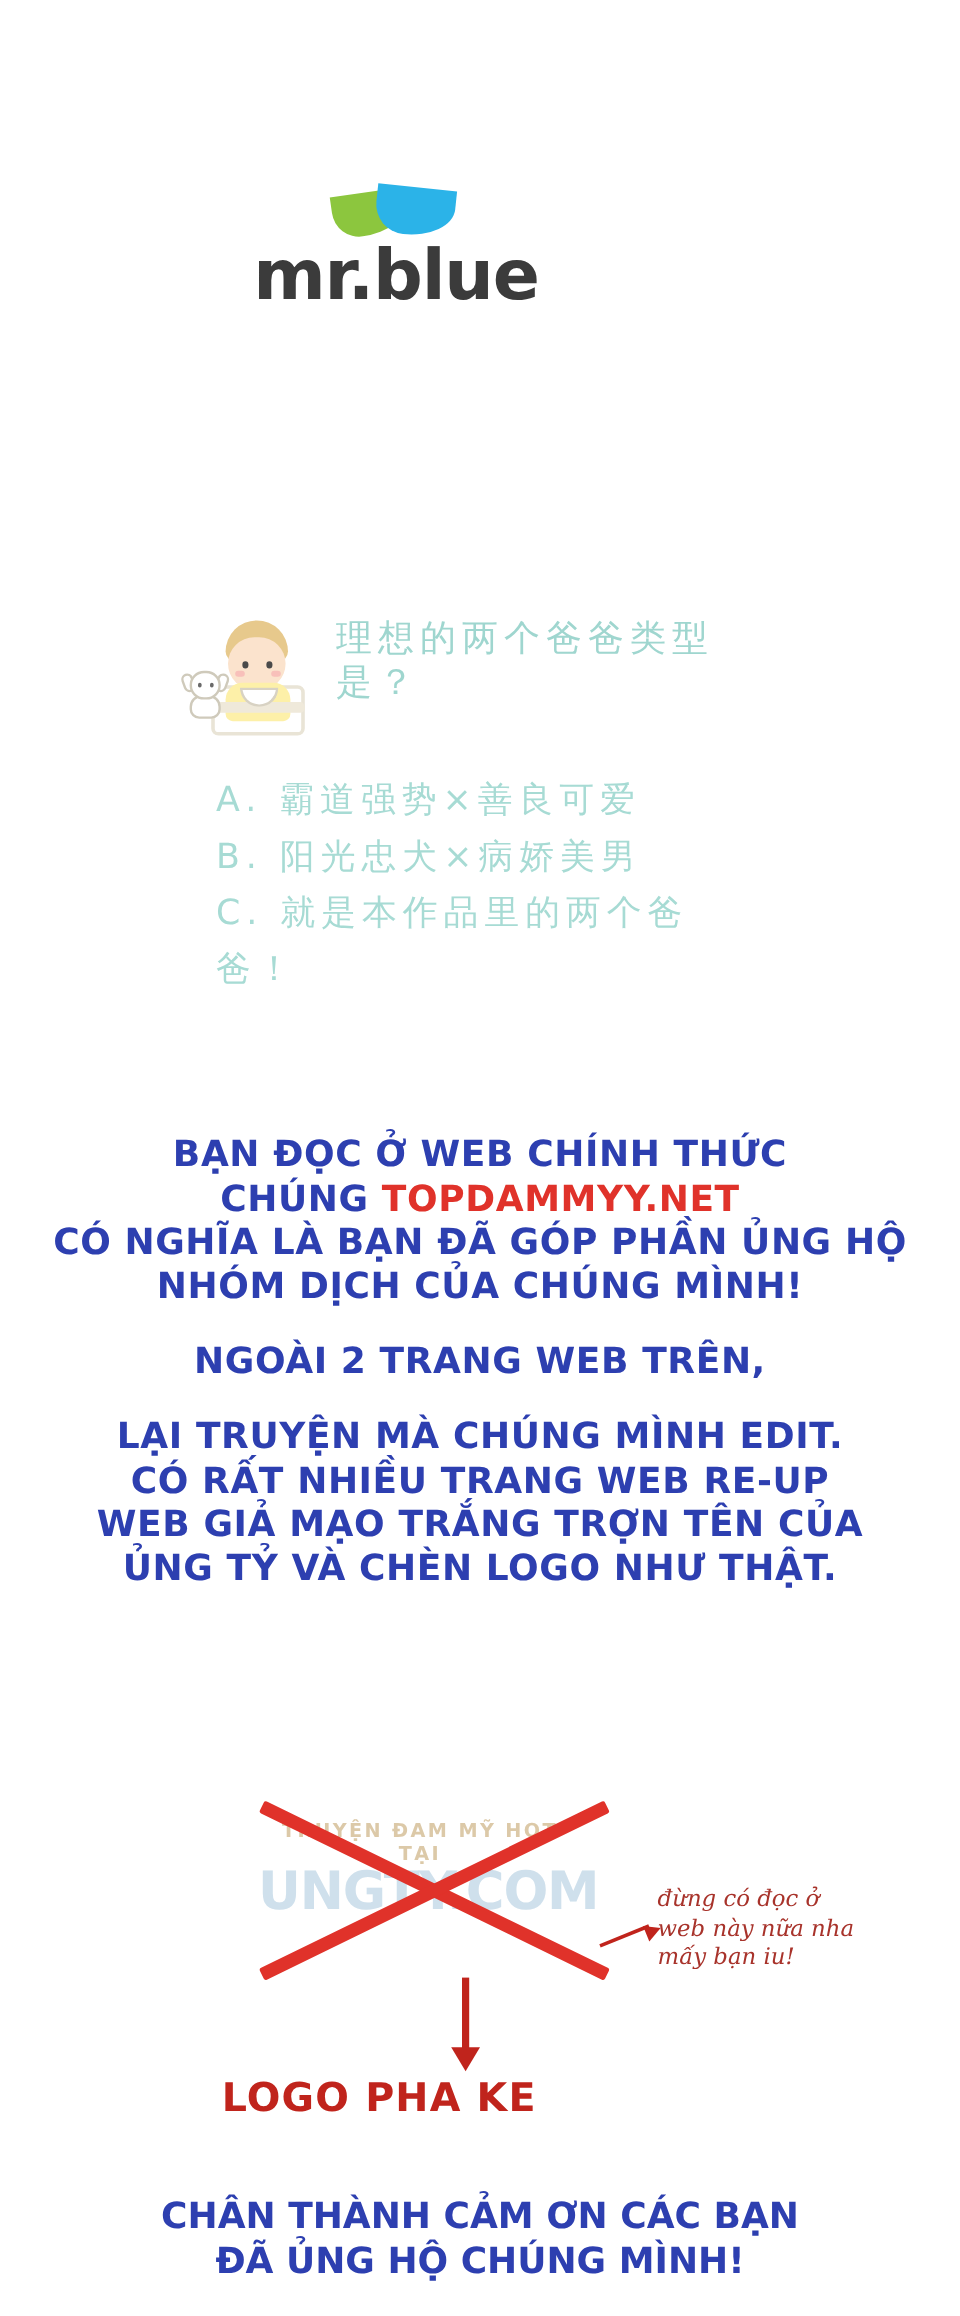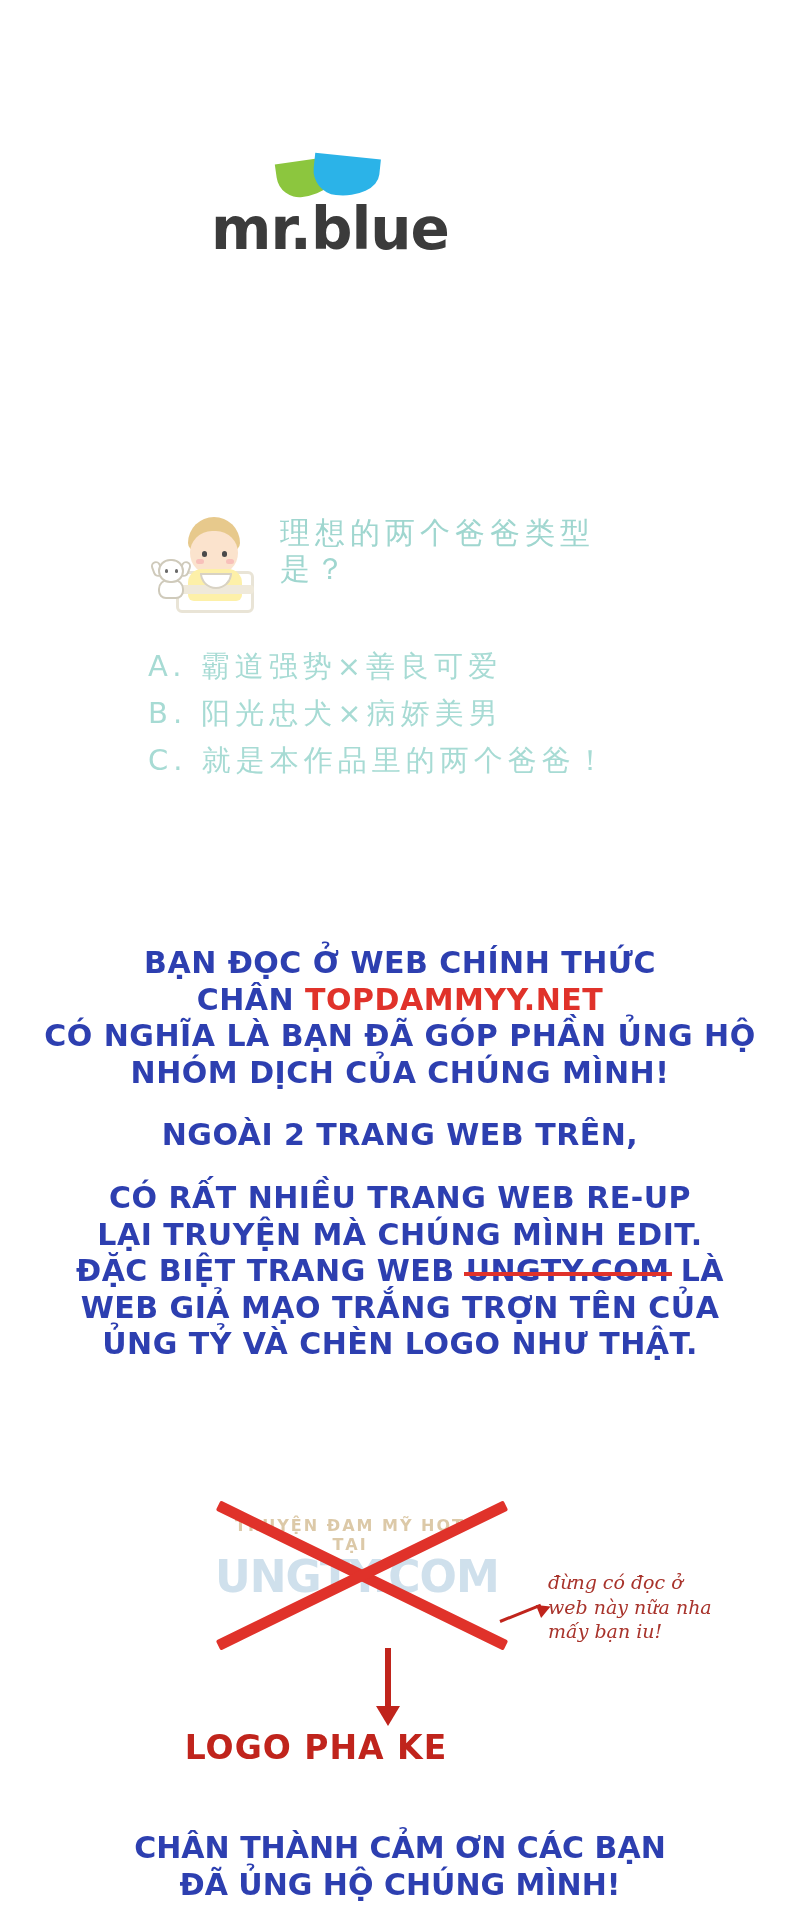--- a/index.html
+++ b/index.html
@@ -203,20 +203,21 @@
     font-size: 30px;
     color: #9fd6cf;
     letter-spacing: 5px;
     line-height: 1.2;
     padding-bottom: 26px;
     margin-left: 22px;
   }
   .poll-options {
     padding-left: 148px;
     margin-top: 30px;
+    margin-left: 32px;
   }
   .poll-option {
     font-family: "DejaVu Sans", sans-serif;
     font-size: 29px;
     color: #a7dbd4;
     letter-spacing: 5px;
     line-height: 1.62;
   }
 
   
@@ -425,33 +426,32 @@
   </div>
   <div class="poll-options">
     <div class="poll-option">A. 霸道强势×善良可爱</div>
     <div class="poll-option">B. 阳光忠犬×病娇美男</div>
     <div class="poll-option">C. 就是本作品里的两个爸爸！</div>
   </div>
 </div>
 
 <div class="notice">
   <div class="l">BẠN ĐỌC Ở WEB CHÍNH THỨC</div>
-  <div class="l"><span>CHÂN </span><span class="red">TOPDAMMYY.NET</span></div>
+  <div class="l"><span>CHÚNG </span><span class="red">TOPDAMMYY.NET</span></div>
   <div class="l">CÓ NGHĨA LÀ BẠN ĐÃ GÓP PHẦN ỦNG HỘ</div>
   <div class="l">NHÓM DỊCH CỦA CHÚNG MÌNH!</div>
 
   <div class="gap-sm"></div>
 
   <div class="l">NGOÀI 2 TRANG WEB TRÊN,</div>
 
   <div class="gap-sm"></div>
 
+  <div class="l">LẠI TRUYỆN MÀ CHÚNG MÌNH EDIT.</div>
   <div class="l">CÓ RẤT NHIỀU TRANG WEB RE-UP</div>
-  <div class="l">LẠI TRUYỆN MÀ CHÚNG MÌNH EDIT.</div>
-  <div class="l"><span>ĐẶC BIỆT TRANG WEB </span><span class="strike">UNGTY.COM</span><span> LÀ</span></div>
   <div class="l">WEB GIẢ MẠO TRẮNG TRỢN TÊN CỦA</div>
   <div class="l">ỦNG TỶ VÀ CHÈN LOGO NHƯ THẬT.</div>
 </div>
 
 <div class="fake-block">
   <div class="fake-logo">
     <div class="small">TRUYỆN ĐAM MỸ HOT TẠI</div>
     <div class="big">UNGTY.COM</div>
   </div>
   <div class="cross">

